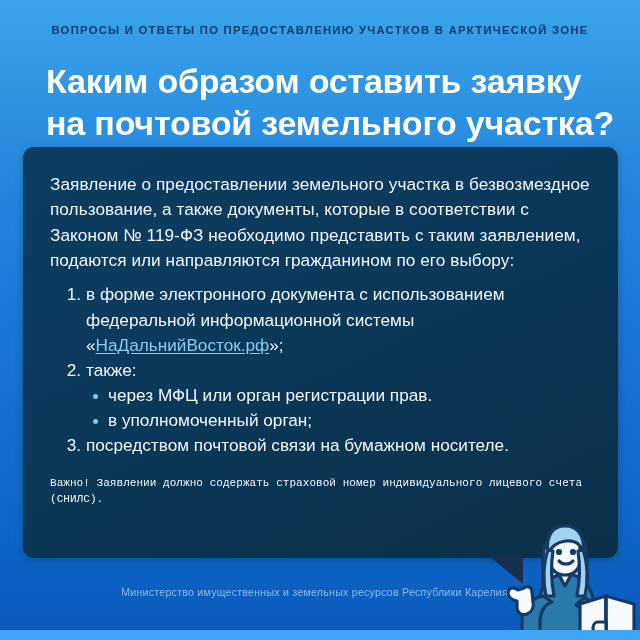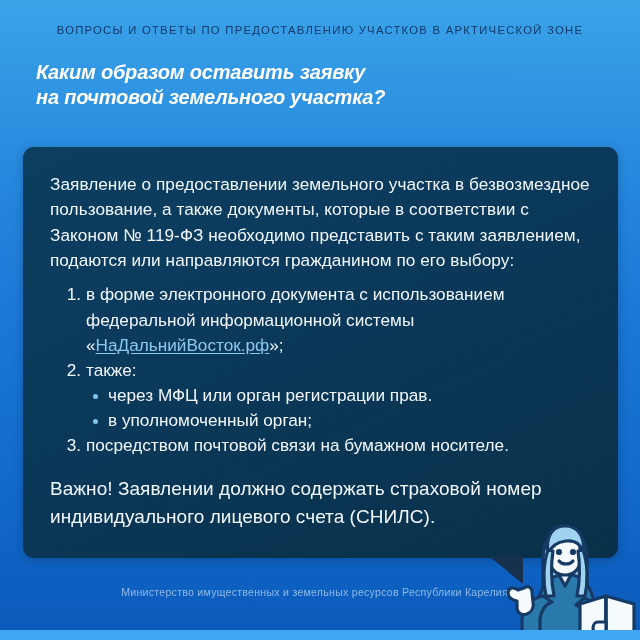--- a/index.html
+++ b/index.html
@@ -32,37 +32,36 @@
 
   
   .kicker {
     position: absolute;
     top: 24px;
     left: 0;
     right: 0;
     text-align: center;
     color: #123a6b;
     font-size: 11.3px;
-    font-weight: normal;
+    font-weight: bold;
     letter-spacing: 1.25px;
     line-height: 1.2;
     white-space: nowrap;
   }
 
   .title {
     position: absolute;
     top: 60px;
-    left: 36px;
+    left: 46px;
     right: 24px;
     color: #ffffff;
-    font-size: 20px;
+    font-size: 34px;
     font-weight: bold;
     line-height: 1.24;
     letter-spacing: -0.2px;
-    font-style: italic;
   }
   .title .line { display: block; }
 
   
   .card {
     position: absolute;
     left: 23px;
     top: 147px;
     width: 595px;
     height: 411px;
@@ -127,24 +126,25 @@
     background: #7fc4ec;
   }
 
   a.sitelink {
     color: #8cc9ee;
     text-decoration: underline;
     text-underline-offset: 2px;
   }
 
   .important {
-    font-size: 19px;
+    font-size: 11px;
     line-height: 1.46;
     margin: 17px 0 0 0;
     letter-spacing: 0.05px;
+    font-family: Liberation Mono, monospace;
   }
 
   
   .tail {
     position: absolute;
     left: 489px;
     top: 556px;
     width: 34px;
     height: 28px;
     background: #17304d;

